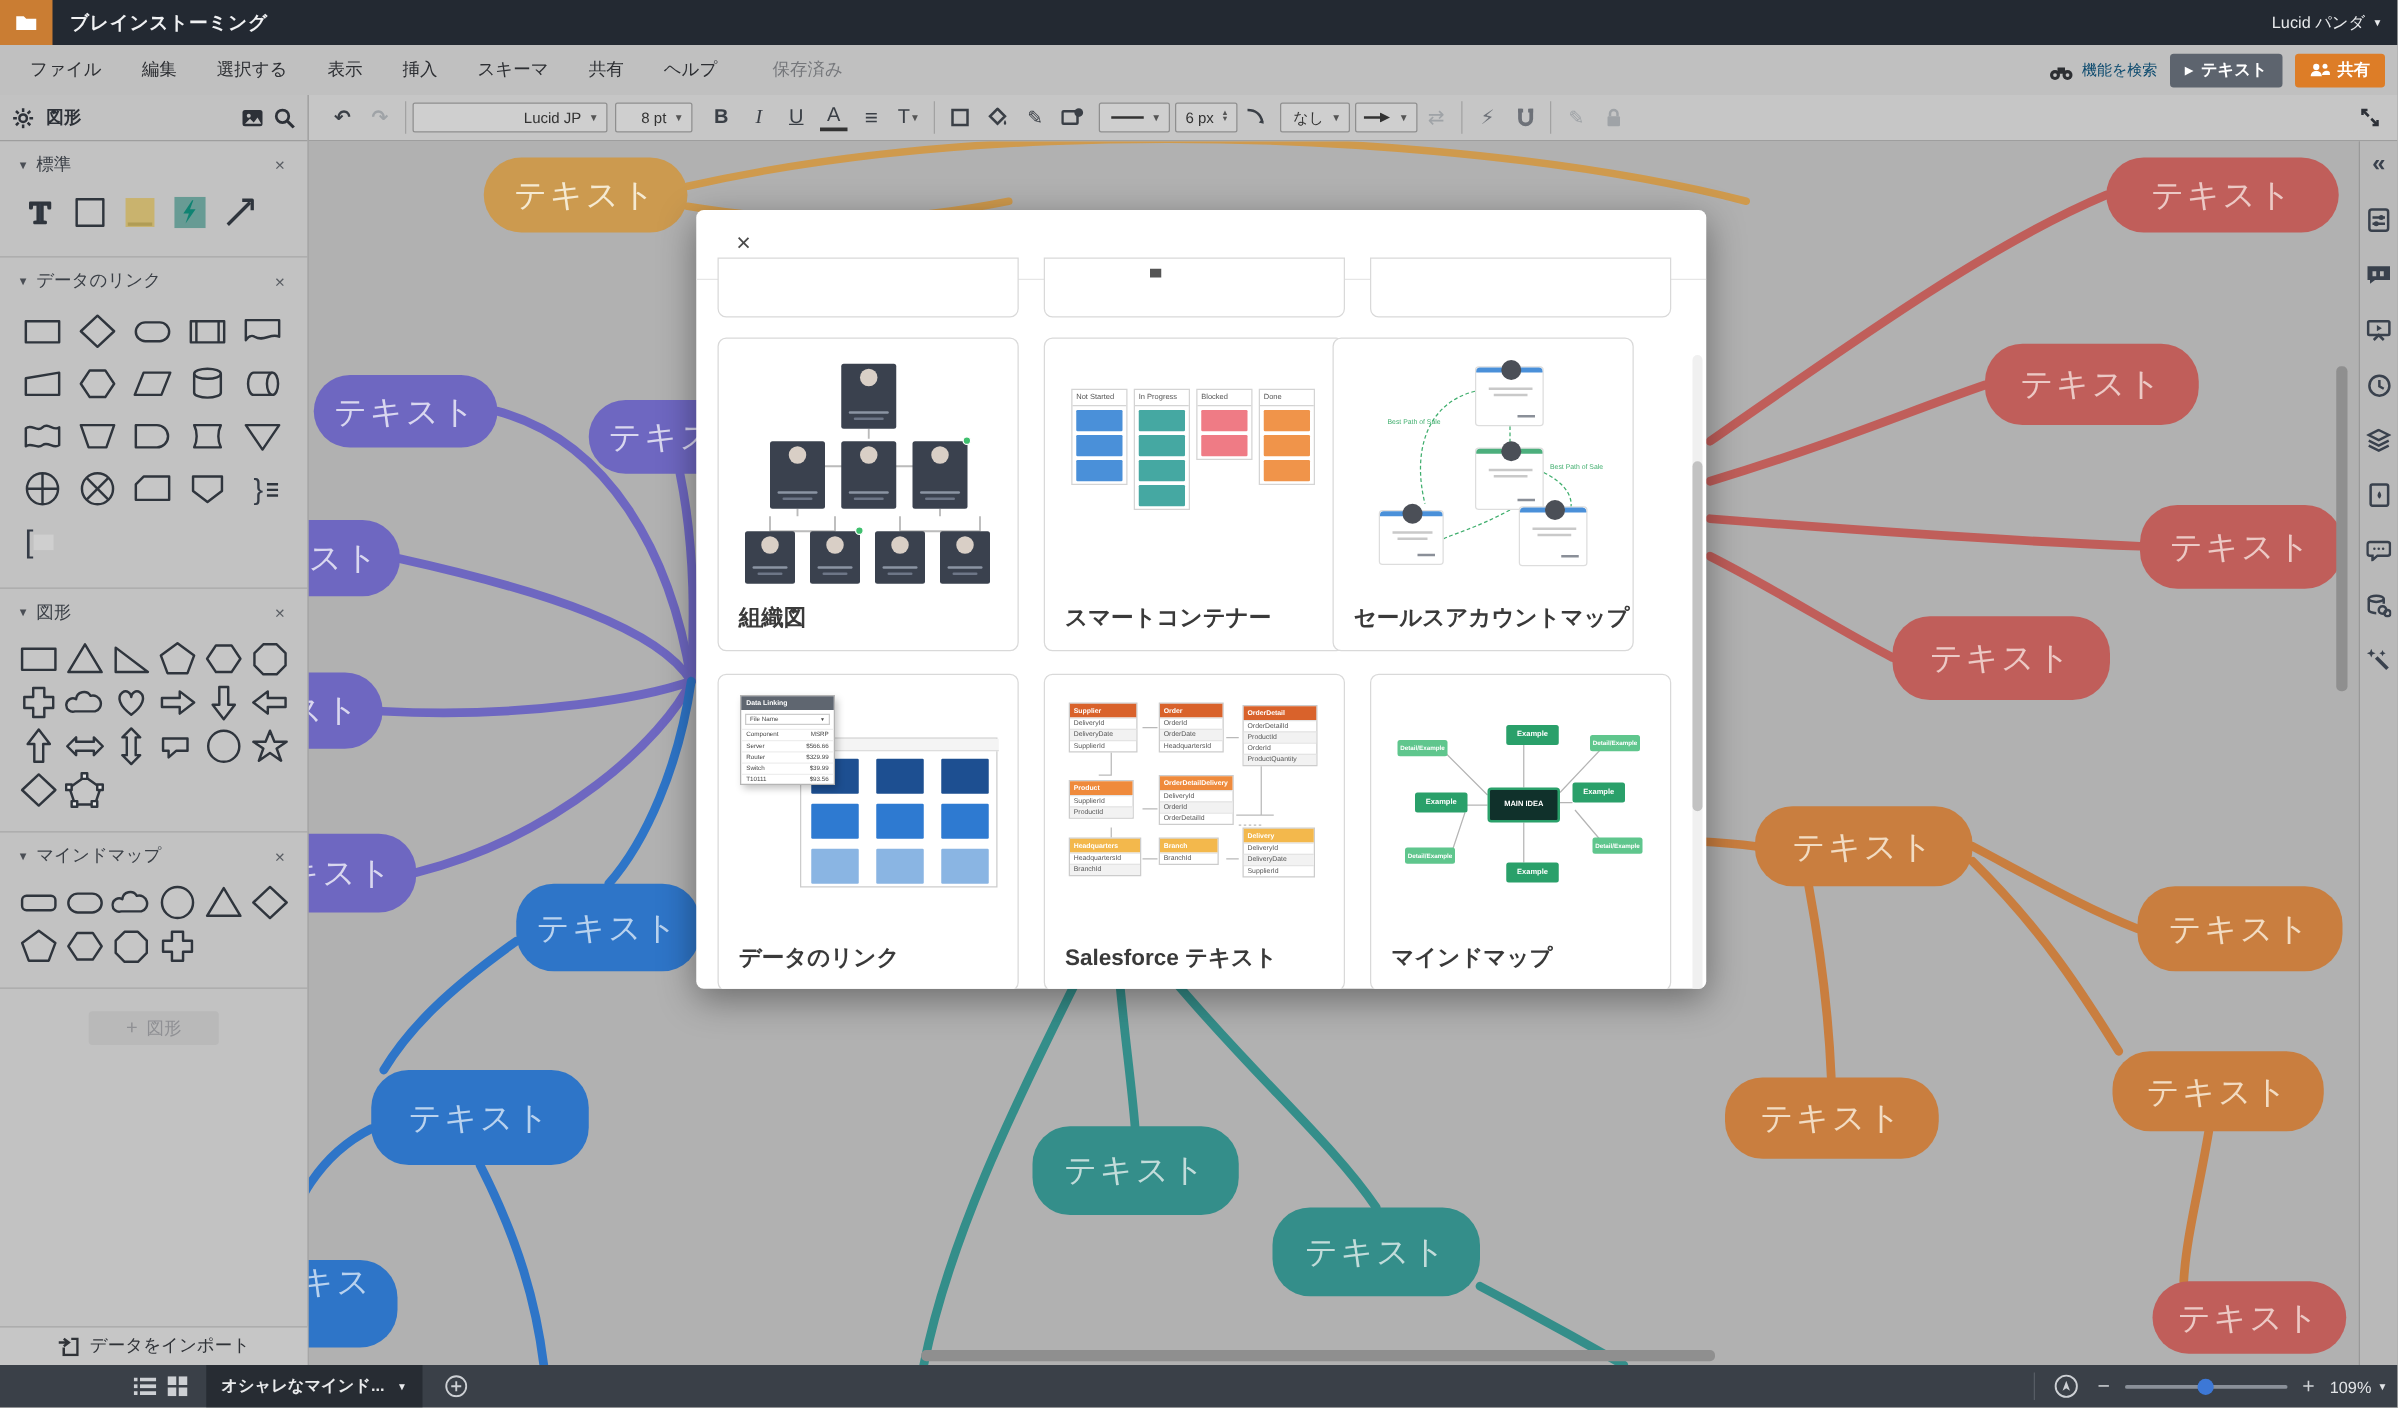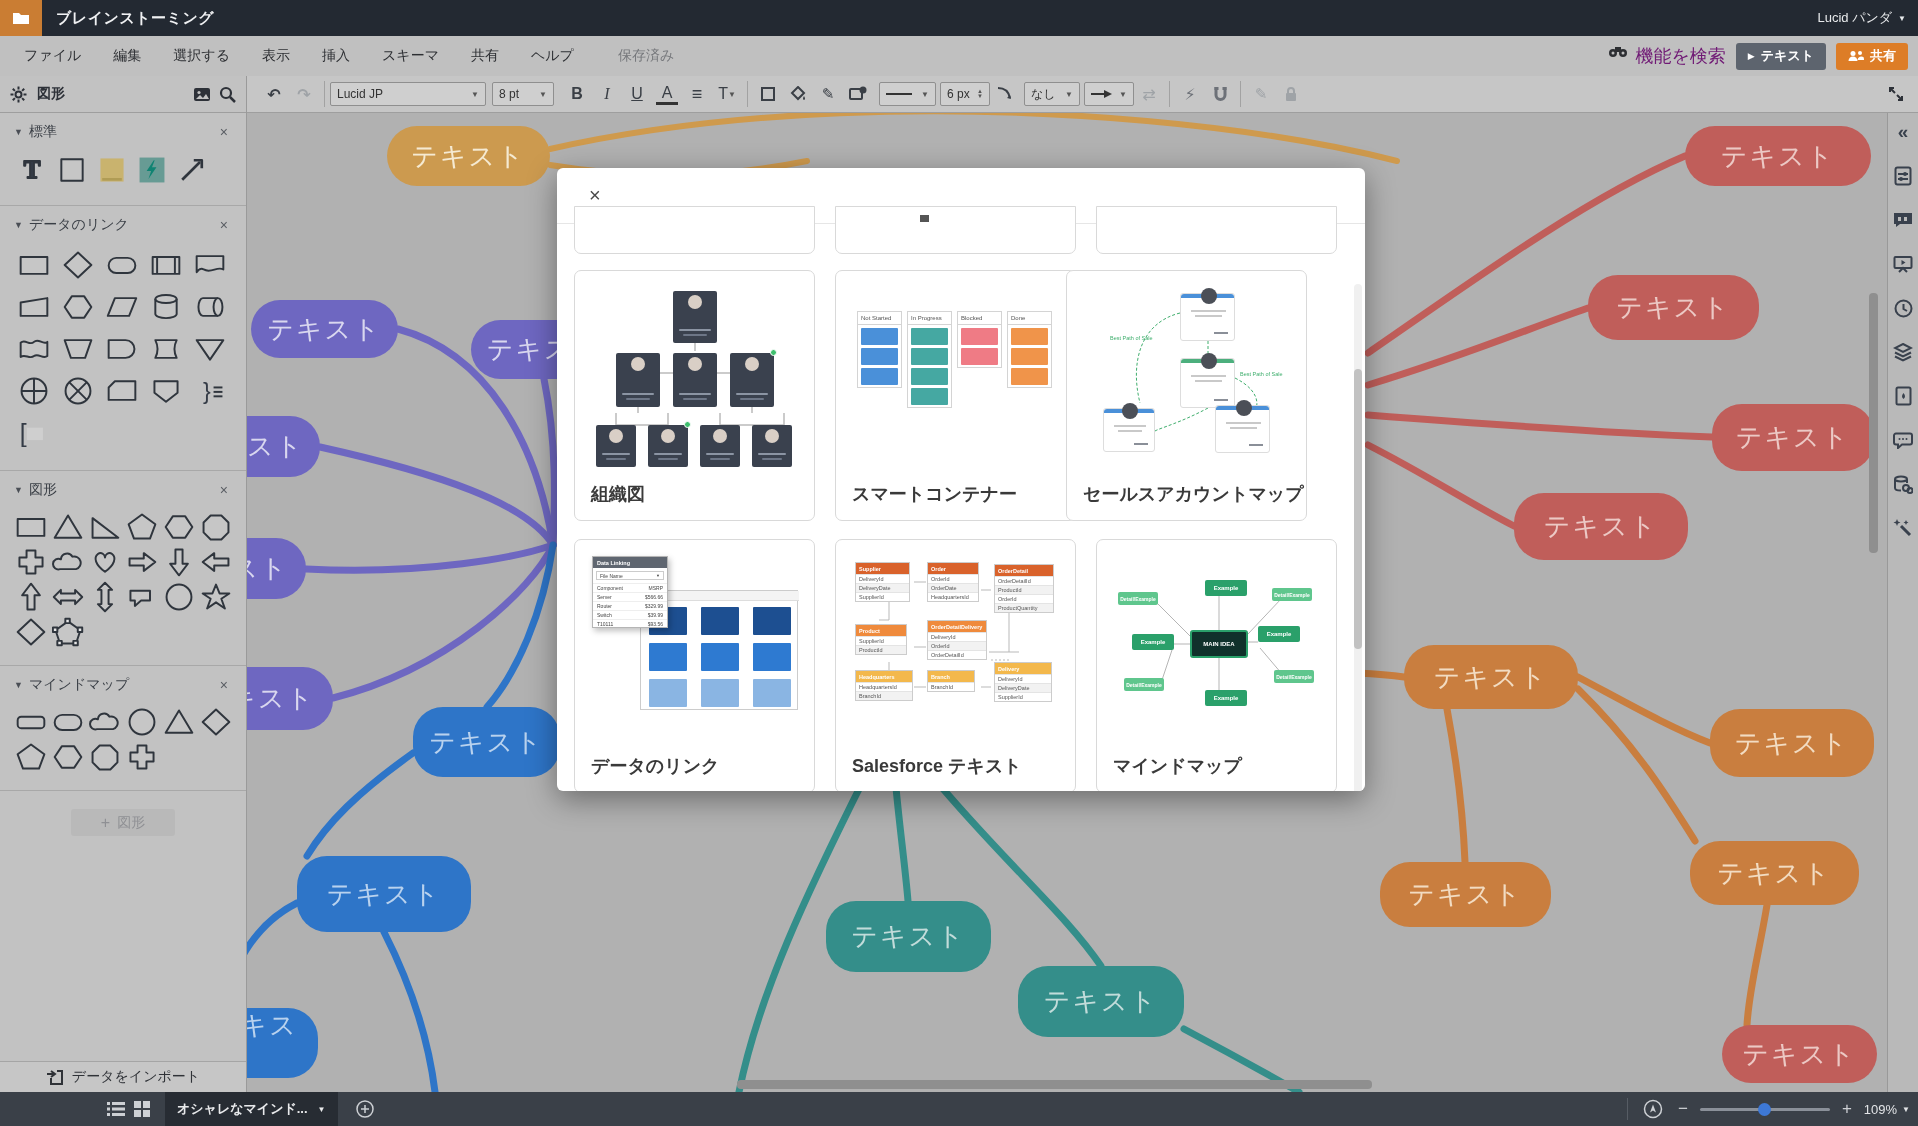--- a/index.html
+++ b/index.html
@@ -9,30 +9,30 @@
   
   #titlebar{left:0;top:0;width:1918px;height:36px;background:#232932;color:#f0f1f3;display:flex;align-items:center}
   #folder-tile{width:42px;height:36px;background:#ca7d33;display:flex;align-items:center;justify-content:center}
   #doc-title{font-size:15px;font-weight:bold;margin-left:14px;letter-spacing:.5px}
   #account{position:absolute;right:12px;top:0;height:36px;display:flex;align-items:center;font-size:13px;color:#e8eaec;gap:6px}
   
   #menubar{left:0;top:36px;width:1918px;height:40px;background:#c0c0c0;display:flex;align-items:center;border-bottom:0}
   .menu-item{font-size:14px;color:#2d2f33;padding:0 16px;height:40px;display:flex;align-items:center;cursor:default}
   #autosave{font-size:14px;color:#75777b;margin-left:28px}
   #menubar-right{position:absolute;right:10px;top:36px;height:40px;display:flex;align-items:center;gap:10px}
-  #feature-search{display:flex;align-items:flex-start;gap:7px;font-size:18px;color:#701a75}
+  #feature-search{display:flex;align-items:flex-end;gap:7px;font-size:12px;color:#0c4a6e}
   .btn{height:27px;border-radius:3px;display:flex;align-items:center;justify-content:center;font-size:13px;font-weight:bold;color:#fff;padding:0 12px;gap:6px;cursor:pointer}
   #present-btn{background:#5d646e}
   #share-btn{background:#dd7d27}
   
   #toolbar{left:247px;top:76px;width:1671px;height:37px;background:#c6c6c6;border-bottom:1px solid #9e9e9e;display:flex;align-items:center}
   .tb{display:flex;align-items:center;justify-content:center;color:#3a3f46}
   .tb-btn{width:30px;height:28px;font-size:16px;cursor:pointer}
   .tb-div{width:1px;height:26px;background:#a2a2a2;margin:0 5px}
-  .tb-box{height:24px;background:#cfcfcf;border:1px solid #8f8f8f;border-radius:2px;display:flex;align-items:center;font-size:12px;color:#333;padding:0 6px;gap:6px;justify-content:space-between;cursor:pointer}
+  .tb-box{height:24px;background:#cfcfcf;border:1px solid #8f8f8f;border-radius:2px;display:flex;align-items:center;font-size:12px;color:#333;padding:0 6px;gap:6px;justify-content:flex-end;cursor:pointer}
   .caret{font-size:8px;color:#555}
   .disabled{color:#9fa3a7 !important}
   
   #left-panel{left:0;top:76px;width:247px;height:1016px;background:#c2c2c2;border-right:1px solid #9a9a9a}
   #panel-header{height:37px;border-bottom:1px solid #9e9e9e;display:flex;align-items:center;padding:0 10px;gap:8px}
   #panel-title{font-size:14px;font-weight:bold;color:#2d3138;flex:1 1 auto;margin-left:2px}
   .sec-head{display:flex;align-items:center;padding:10px 14px 6px 14px;gap:6px}
   .sec-label{font-size:14px;color:#3a3f46;flex:1 1 auto}
   .sec-close{font-size:14px;color:#5a5e64;cursor:pointer;padding:0 4px}
   .sec-tri{font-size:9px;color:#4a4e55}

